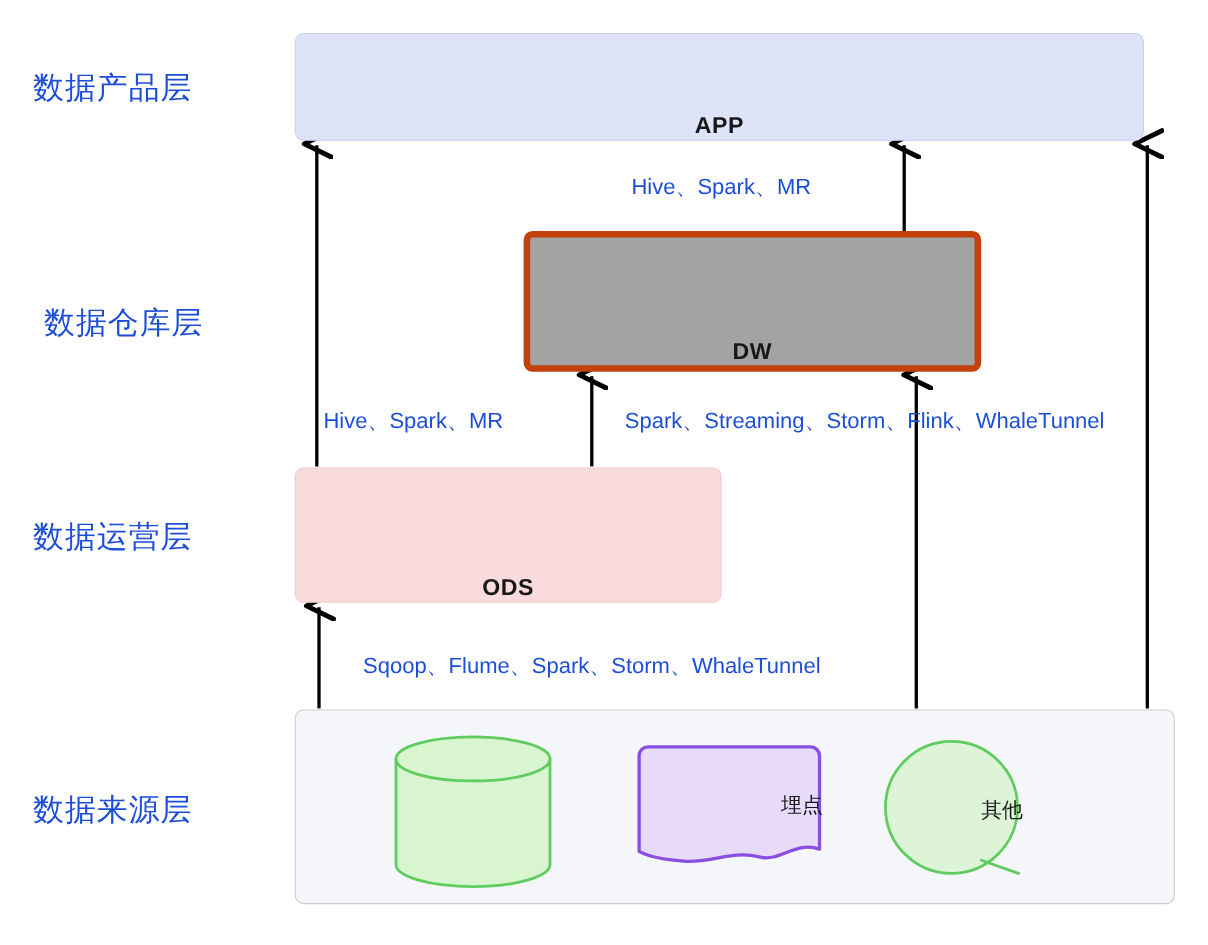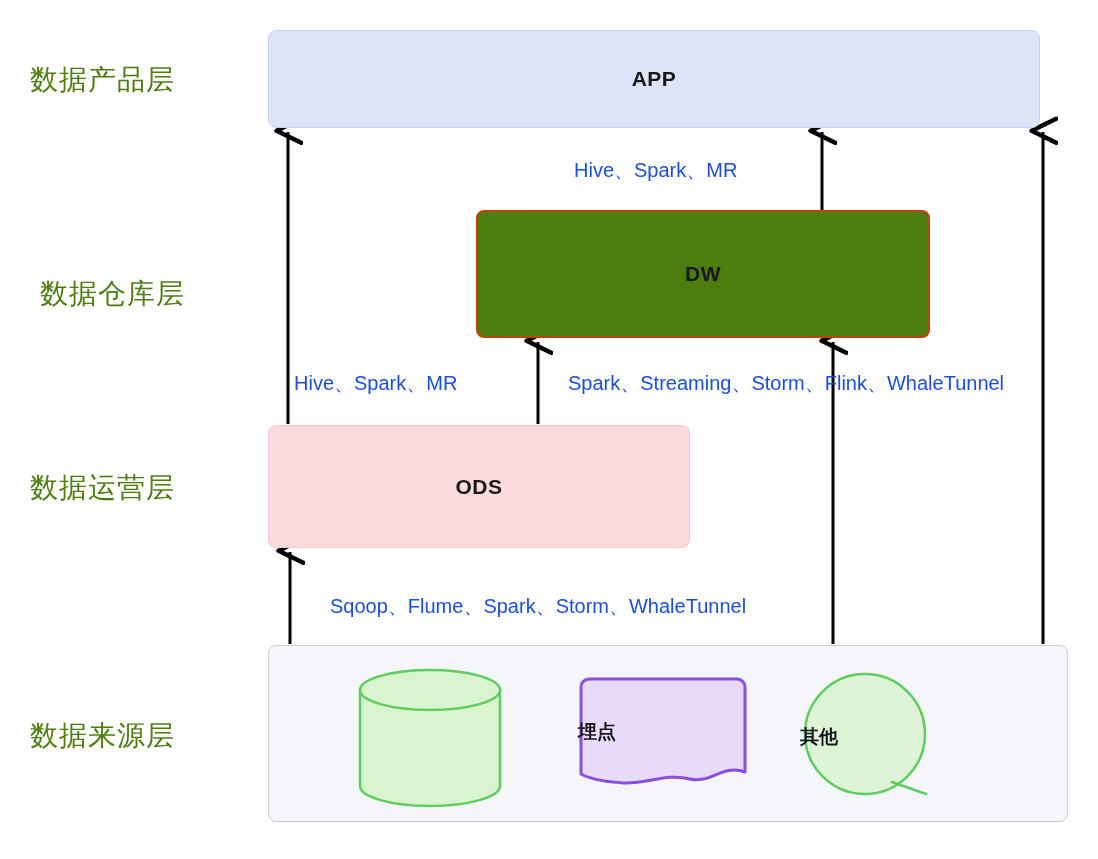--- a/index.html
+++ b/index.html
@@ -18,52 +18,52 @@
   #canvas {
     position: absolute;
     left: 0; top: 0;
     width: 1098px;
     height: 859px;
   }
   .layer-label {
     position: absolute;
     font-size: 28px;
     font-weight: 400;
-    color: #4d7c0f;
+    color: #1d4ed8;
     letter-spacing: 1px;
     white-space: nowrap;
     line-height: 1;
   }
   .node-box {
     position: absolute;
     box-sizing: border-box;
     border-radius: 8px;
     display: flex;
-    align-items: center;
+    align-items: flex-end;
     justify-content: center;
     font-weight: bold;
     font-size: 21px;
     color: #18181b;
     letter-spacing: 0.5px;
   }
   #app-box {
     left: 268px; top: 30px;
     width: 772px; height: 98px;
     background: #dde4f8;
     border: 1px solid #c7d2ef;
   }
   #dw-box {
     left: 476px; top: 210px;
-    width: 454px; height: 128px;
-    background: #4d7c0f;
-    border: 2px solid #c2410c;
+    width: 416px; height: 128px;
+    background: #a3a3a3;
+    border: 6px solid #c2410c;
   }
   #ods-box {
     left: 268px; top: 425px;
-    width: 422px; height: 123px;
+    width: 388px; height: 123px;
     background: #fadbdd;
     border: 1px solid #f2c9cc;
   }
   #source-container {
     position: absolute;
     left: 268px; top: 645px;
     width: 800px; height: 177px;
     box-sizing: border-box;
     background: #f5f6fa;
     border: 1px solid #c9ccd4;
@@ -73,24 +73,24 @@
     position: absolute;
     font-size: 20px;
     color: #1d4ed8;
     white-space: nowrap;
     line-height: 1;
     background: transparent;
   }
   .src-label {
     position: absolute;
     font-size: 19px;
-    font-weight: bold;
+    font-weight: normal;
     color: #18181b;
     white-space: nowrap;
-    text-align: left;
+    text-align: right;
     pointer-events: none;
   }
   .shape-wrap { position: absolute; }
 </style>
 </head>
 <body>
 
 <svg id="canvas" viewBox="0 0 1098 859">
   <defs>
     <marker id="arrowhead" markerWidth="10" markerHeight="10" refX="4.2" refY="5" orient="auto" markerUnits="strokeWidth">

